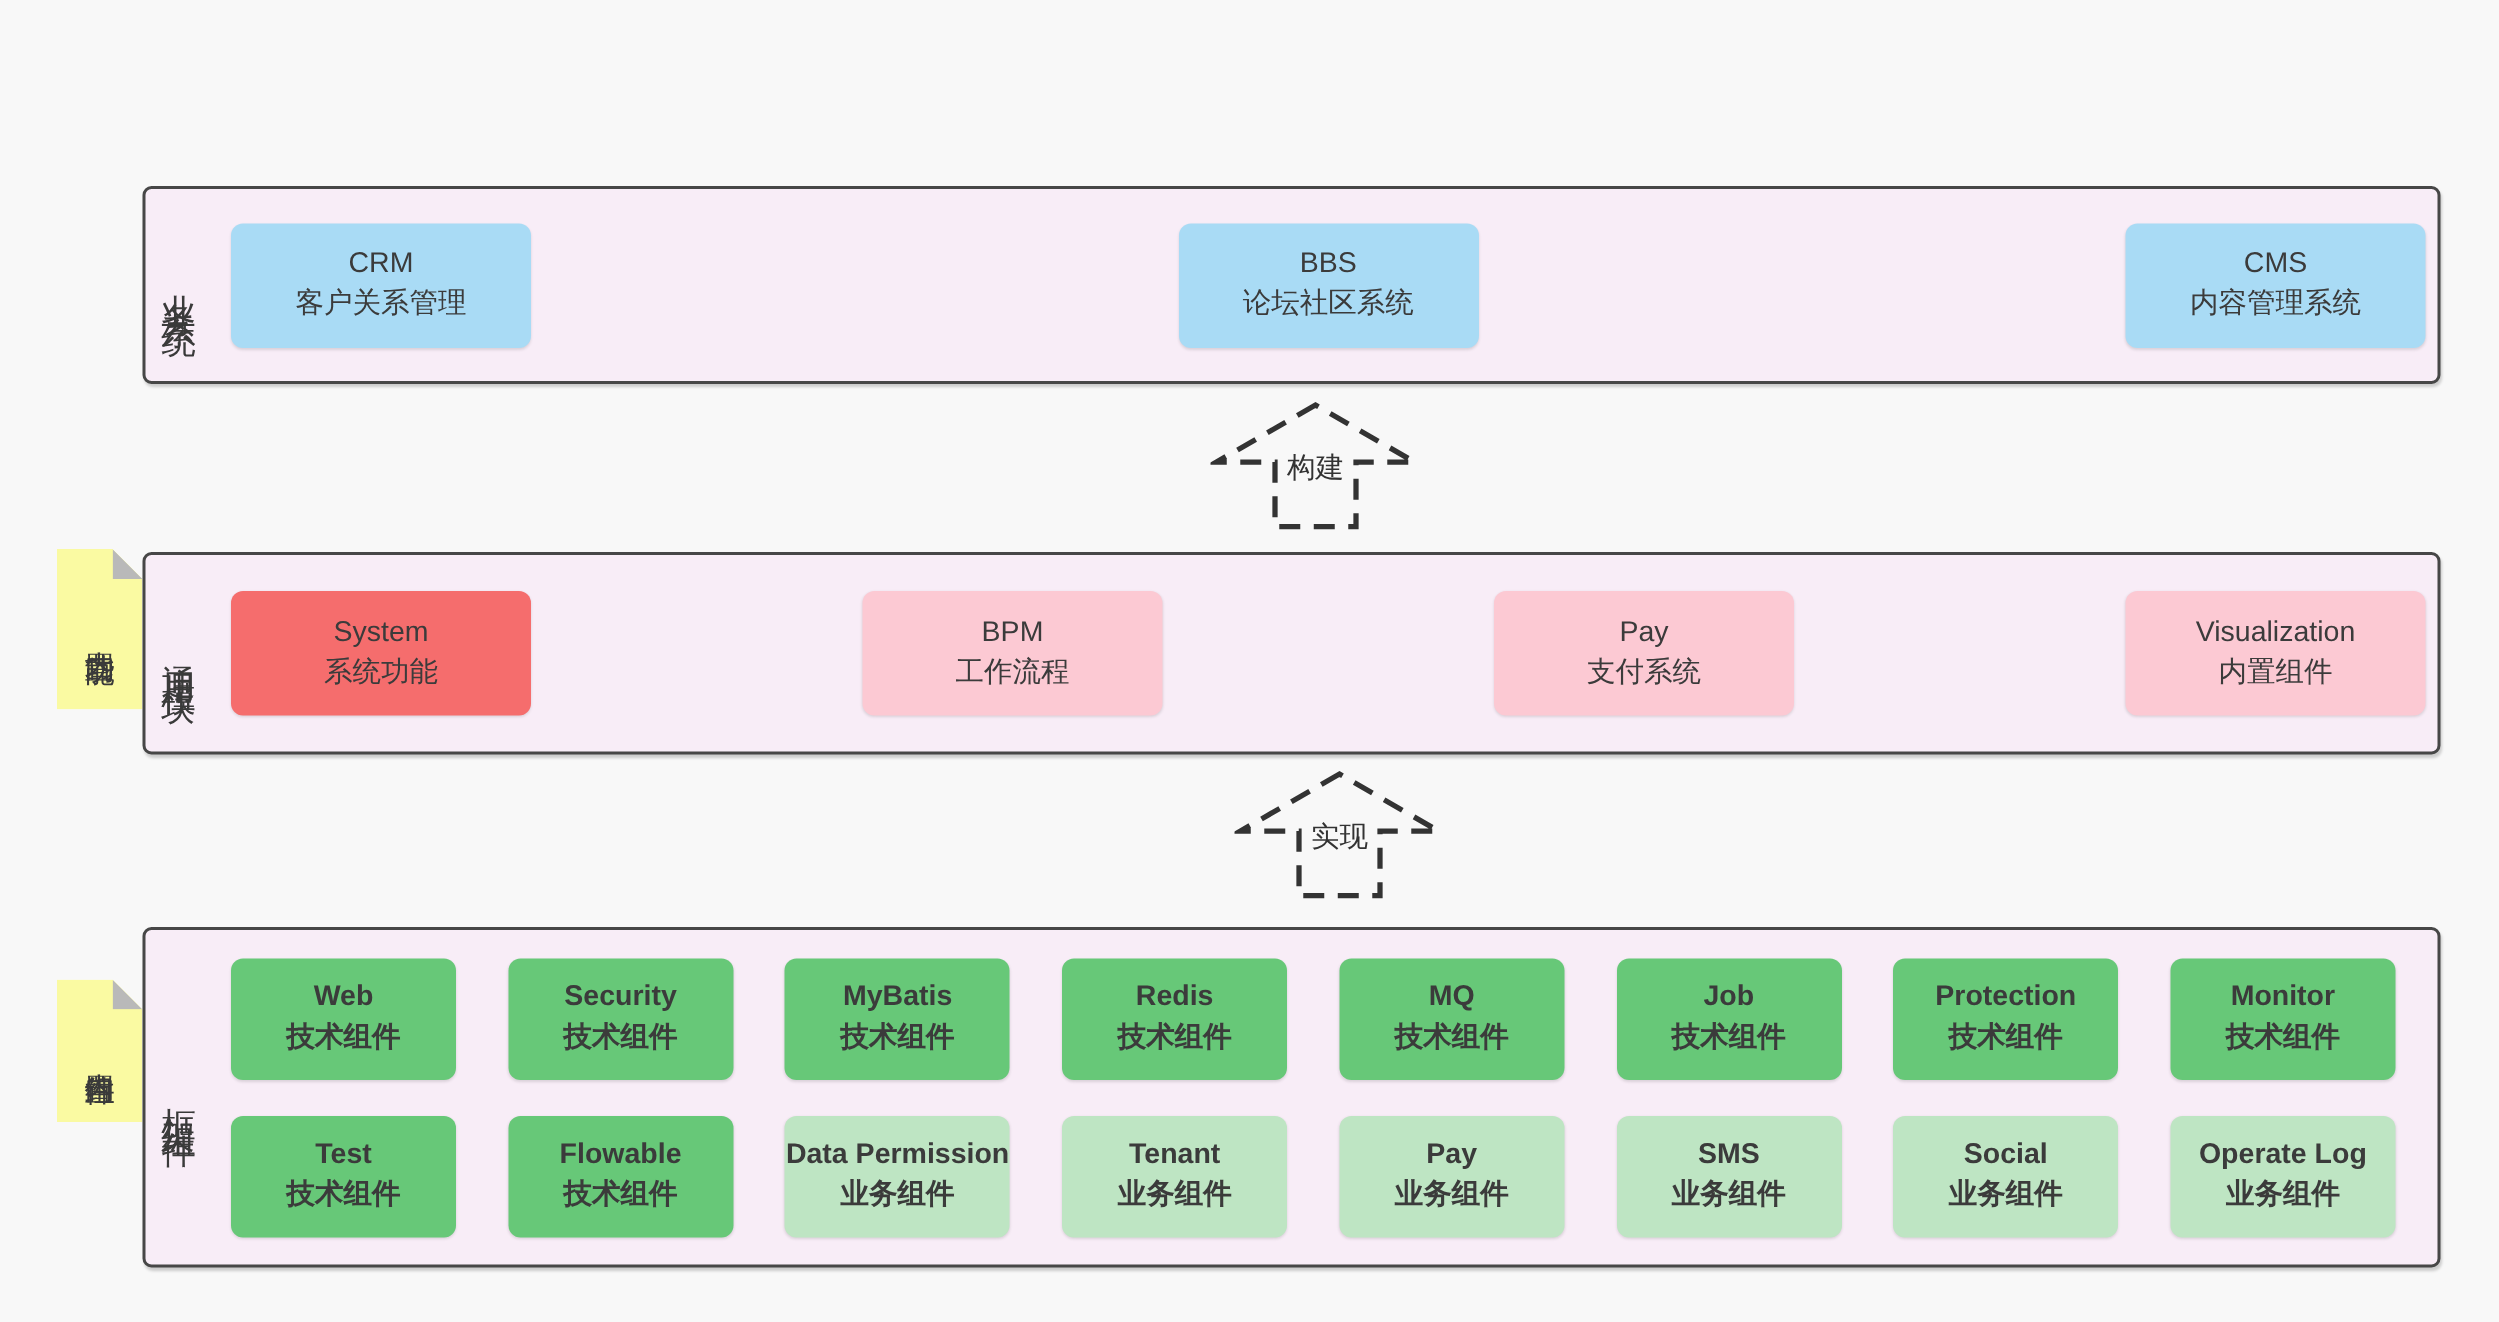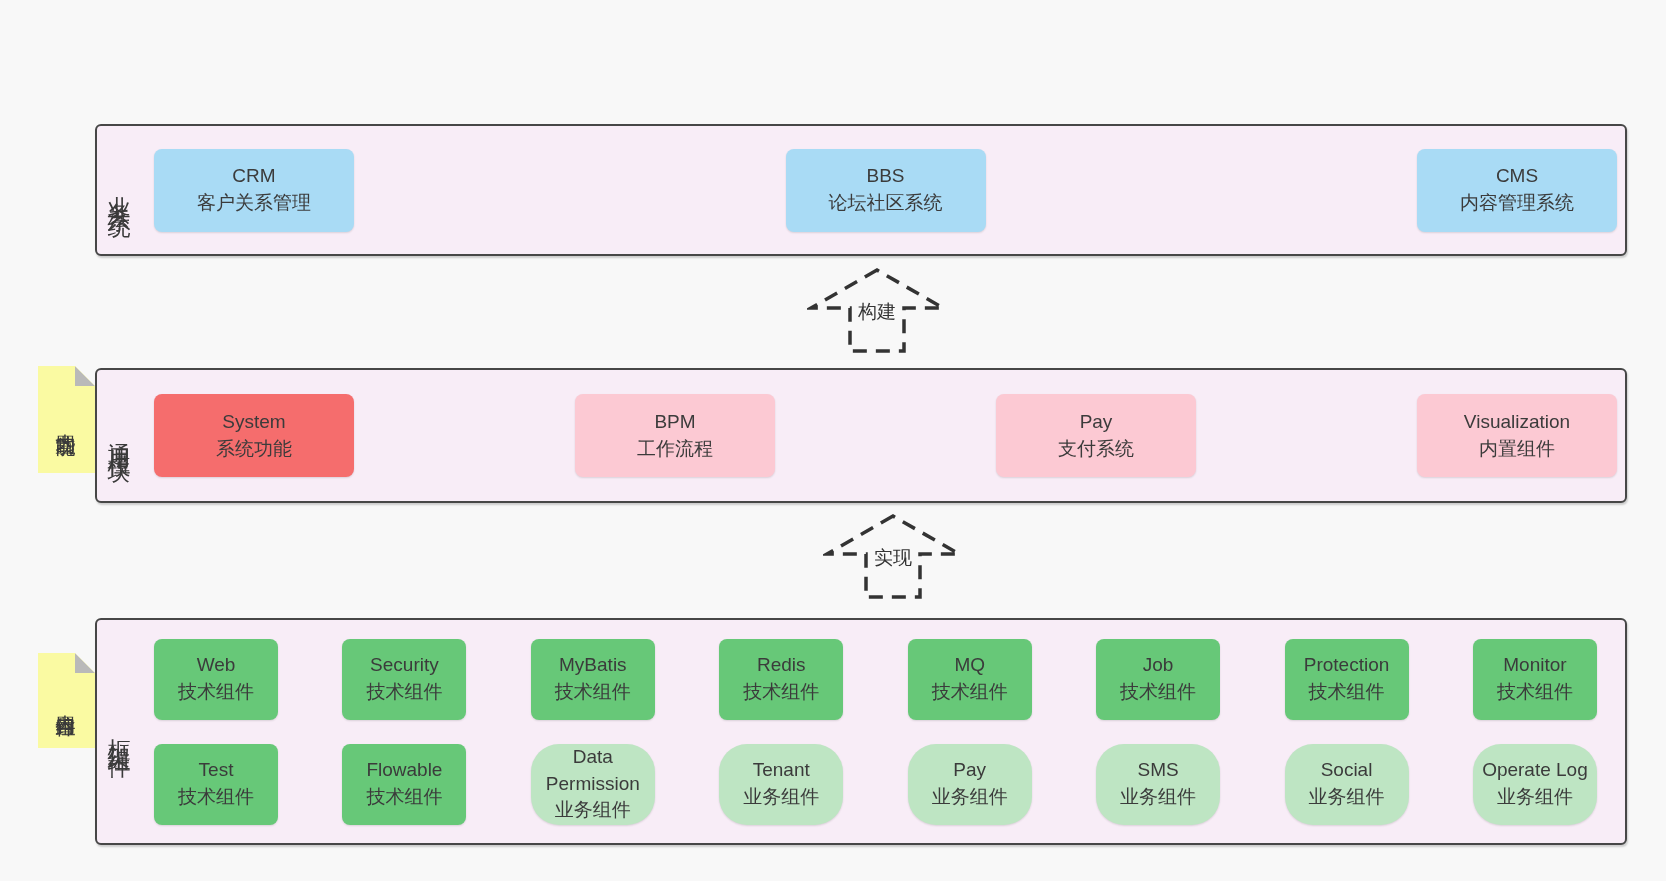--- a/index.html
+++ b/index.html
@@ -27,26 +27,26 @@
   .boxes{flex:1;display:flex;align-items:center;justify-content:space-between;padding:0 8px 0 11px;}
   .rows{flex:1;display:flex;flex-direction:column;justify-content:center;gap:24px;padding:0 28px 0 11px;}
   .row{display:flex;justify-content:space-between;}
   .box{
     display:flex;flex-direction:column;align-items:center;justify-content:center;
     text-align:center;border-radius:8px;font-size:19px;line-height:1.4;
     box-shadow:0 1px 2px rgba(0,0,0,0.12);
   }
   .box .t{white-space:pre-line;}
   .box.lg{width:200px;height:83px;}
-  .box.sm{width:124px;height:81px;}
+  .box.sm{width:150px;height:81px;font-weight:bold;}
   .blue{background:var(--c-blue,#a9dbf5);}
   .red{background:var(--c-red,#f56d6d);}
   .pink{background:var(--c-pink,#fcc9d3);text-align:center;}
   .green-dark{background:var(--c-green-dark,#67c878);}
-  .green-light{background:var(--c-green-light,#bee5c3);border-radius:28px;}
+  .green-light{background:var(--c-green-light,#bee5c3);}
   .sticky{
     position:absolute;left:38px;width:57px;z-index:1;
     background:var(--c-sticky-yellow,#fafaa2);
     clip-path:polygon(0 0,calc(100% - 20px) 0,100% 20px,100% 100%,0 100%);
     display:flex;align-items:center;justify-content:center;
   }
   #sticky1{top:366px;height:107px;}
   #sticky2{top:653px;height:95px;}
   .sticky .fold{
     position:absolute;top:0;right:0;width:20px;height:20px;

